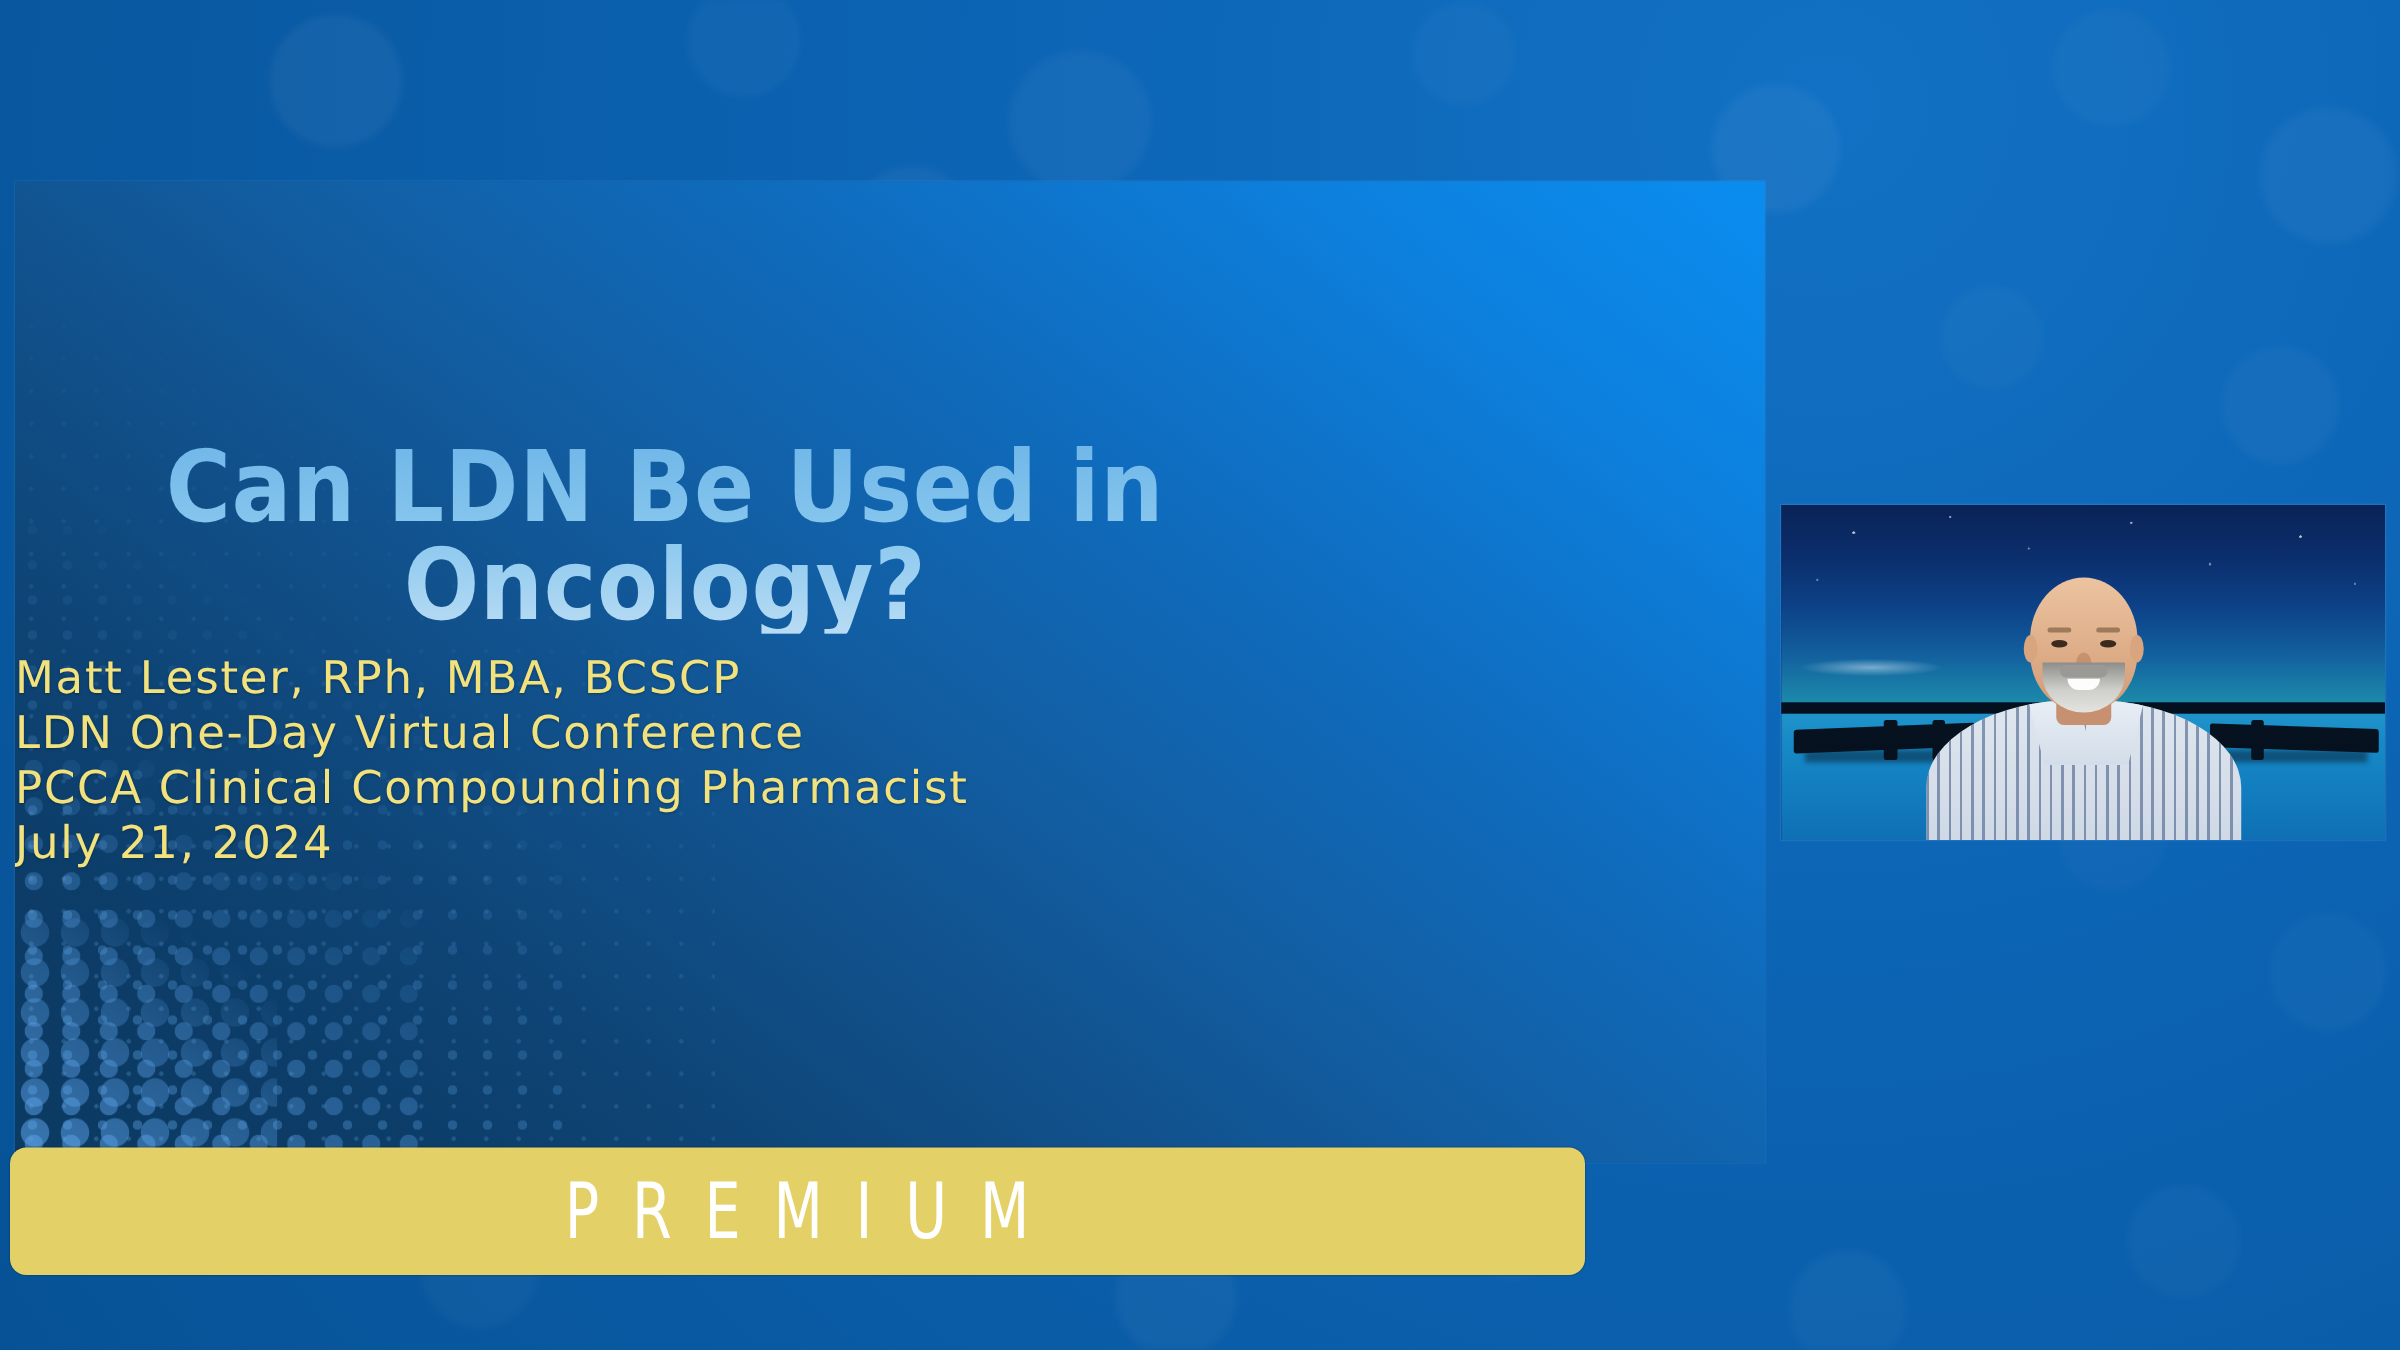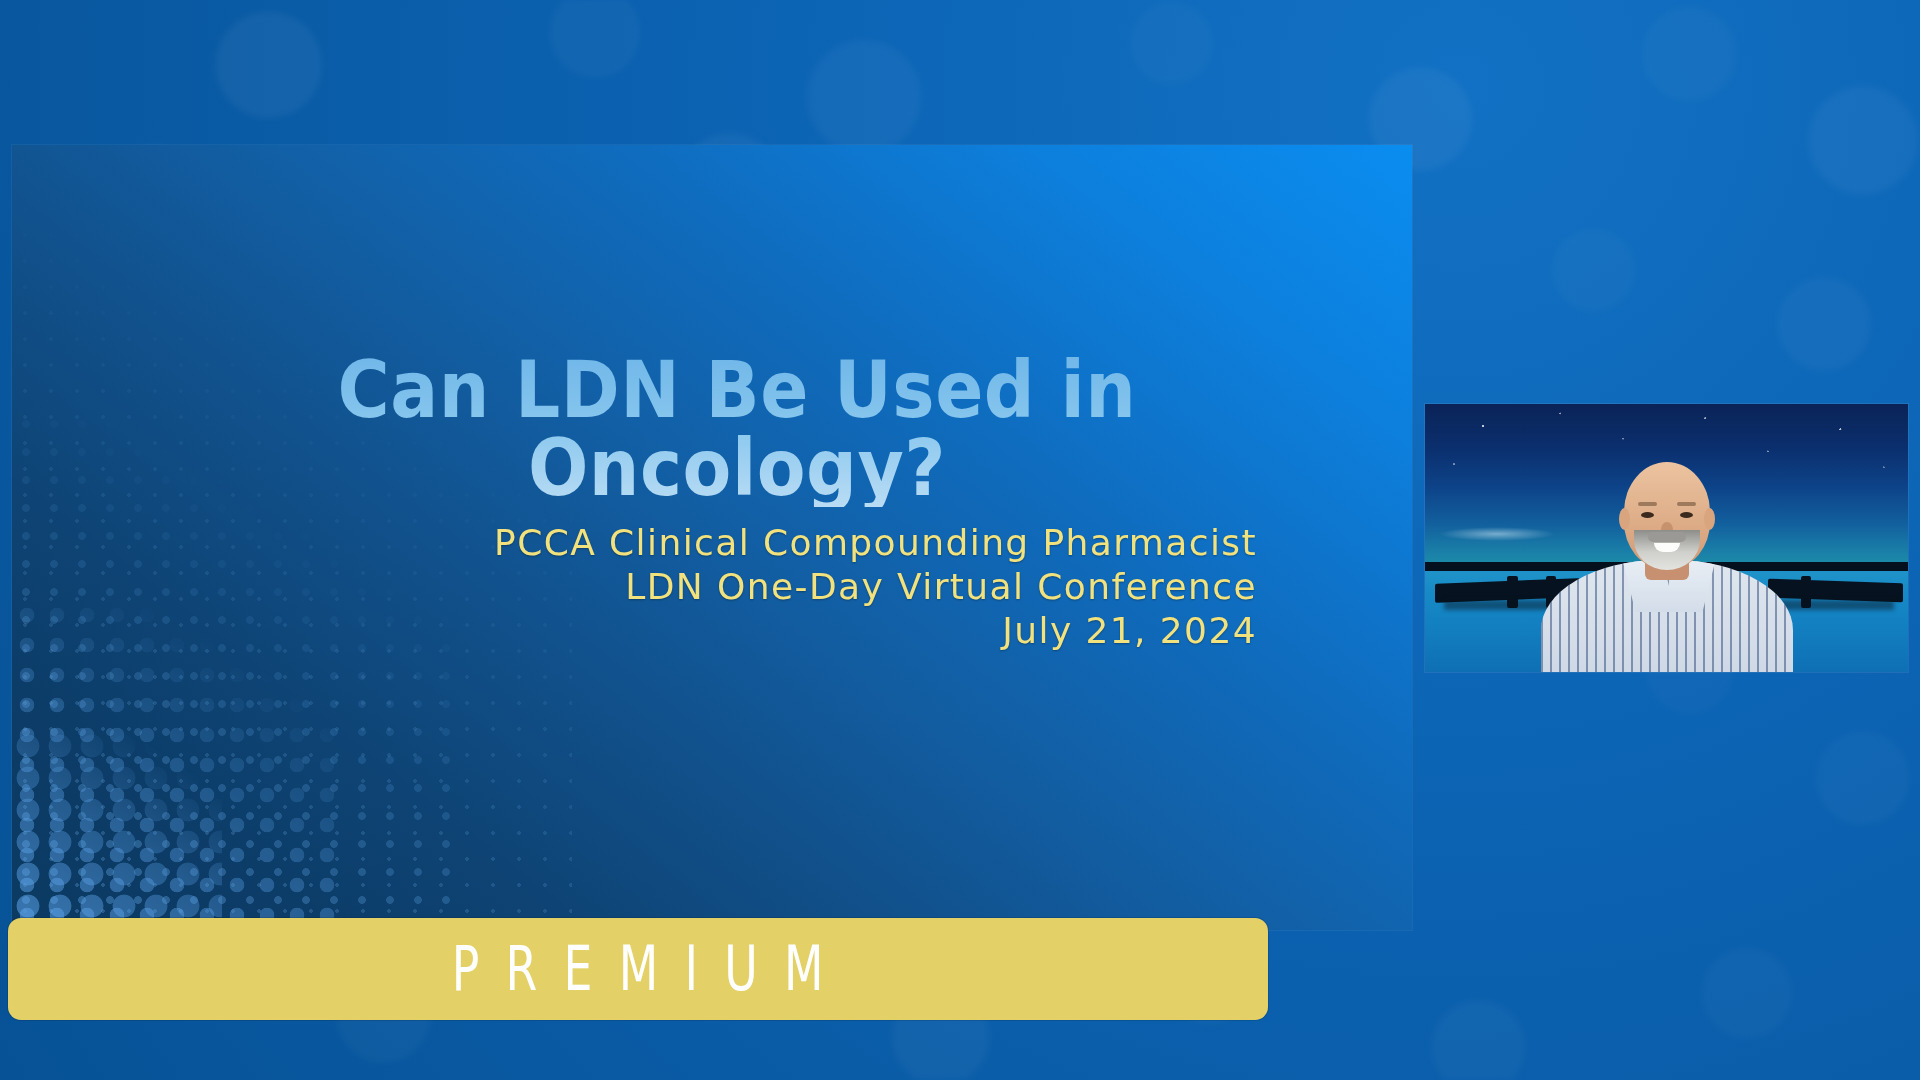--- a/index.html
+++ b/index.html
@@ -95,21 +95,21 @@
     width:210px;height:200px;
     background-image:radial-gradient(circle, rgba(90,160,230,.62) 11px, transparent 11.8px);
     background-size:32px 32px;
     -webkit-mask-image:linear-gradient(34deg, rgba(0,0,0,1) 0%, rgba(0,0,0,.5) 50%, rgba(0,0,0,0) 82%);
     mask-image:linear-gradient(34deg, rgba(0,0,0,1) 0%, rgba(0,0,0,.5) 50%, rgba(0,0,0,0) 82%);
   }
 
   
   #slide-text{
     position:absolute;left:0;top:0;width:1245px;height:100%;
-    display:flex;flex-direction:column;align-items:flex-end;justify-content:flex-start;
+    display:flex;flex-direction:column;align-items:flex-start;justify-content:flex-start;
     padding-top:206px;box-sizing:border-box;
   }
   #slide-title{
     width:1040px;
     text-align:center;
     font-family:"DejaVu Sans Condensed","Liberation Sans Narrow","Liberation Sans",sans-serif;
     font-weight:700;
     font-size:79px;
     line-height:.99;
     letter-spacing:.5px;
@@ -271,22 +271,23 @@
 
     <div class="halftone ht1"></div>
     <div class="halftone ht2"></div>
     <div class="halftone ht3"></div>
     <div class="halftone ht4"></div>
 
     <div id="slide-text">
       <h1 id="slide-title">Can LDN Be Used in
 Oncology?</h1>
 
+      <p class="sub">Matt Lester, RPh, MBA, BCSCP</p>
+      <p class="sub">LDN One-Day Virtual Conference</p>
       <p class="sub">PCCA Clinical Compounding Pharmacist</p>
-      <p class="sub">LDN One-Day Virtual Conference</p>
       <p class="sub">July 21, 2024</p>
     </div>
   </div>
 
   <div id="premium-bar">
     <span id="premium-label">PREMIUM</span>
   </div>
 
   <div id="webcam">
     <div class="cam-sky"></div>

